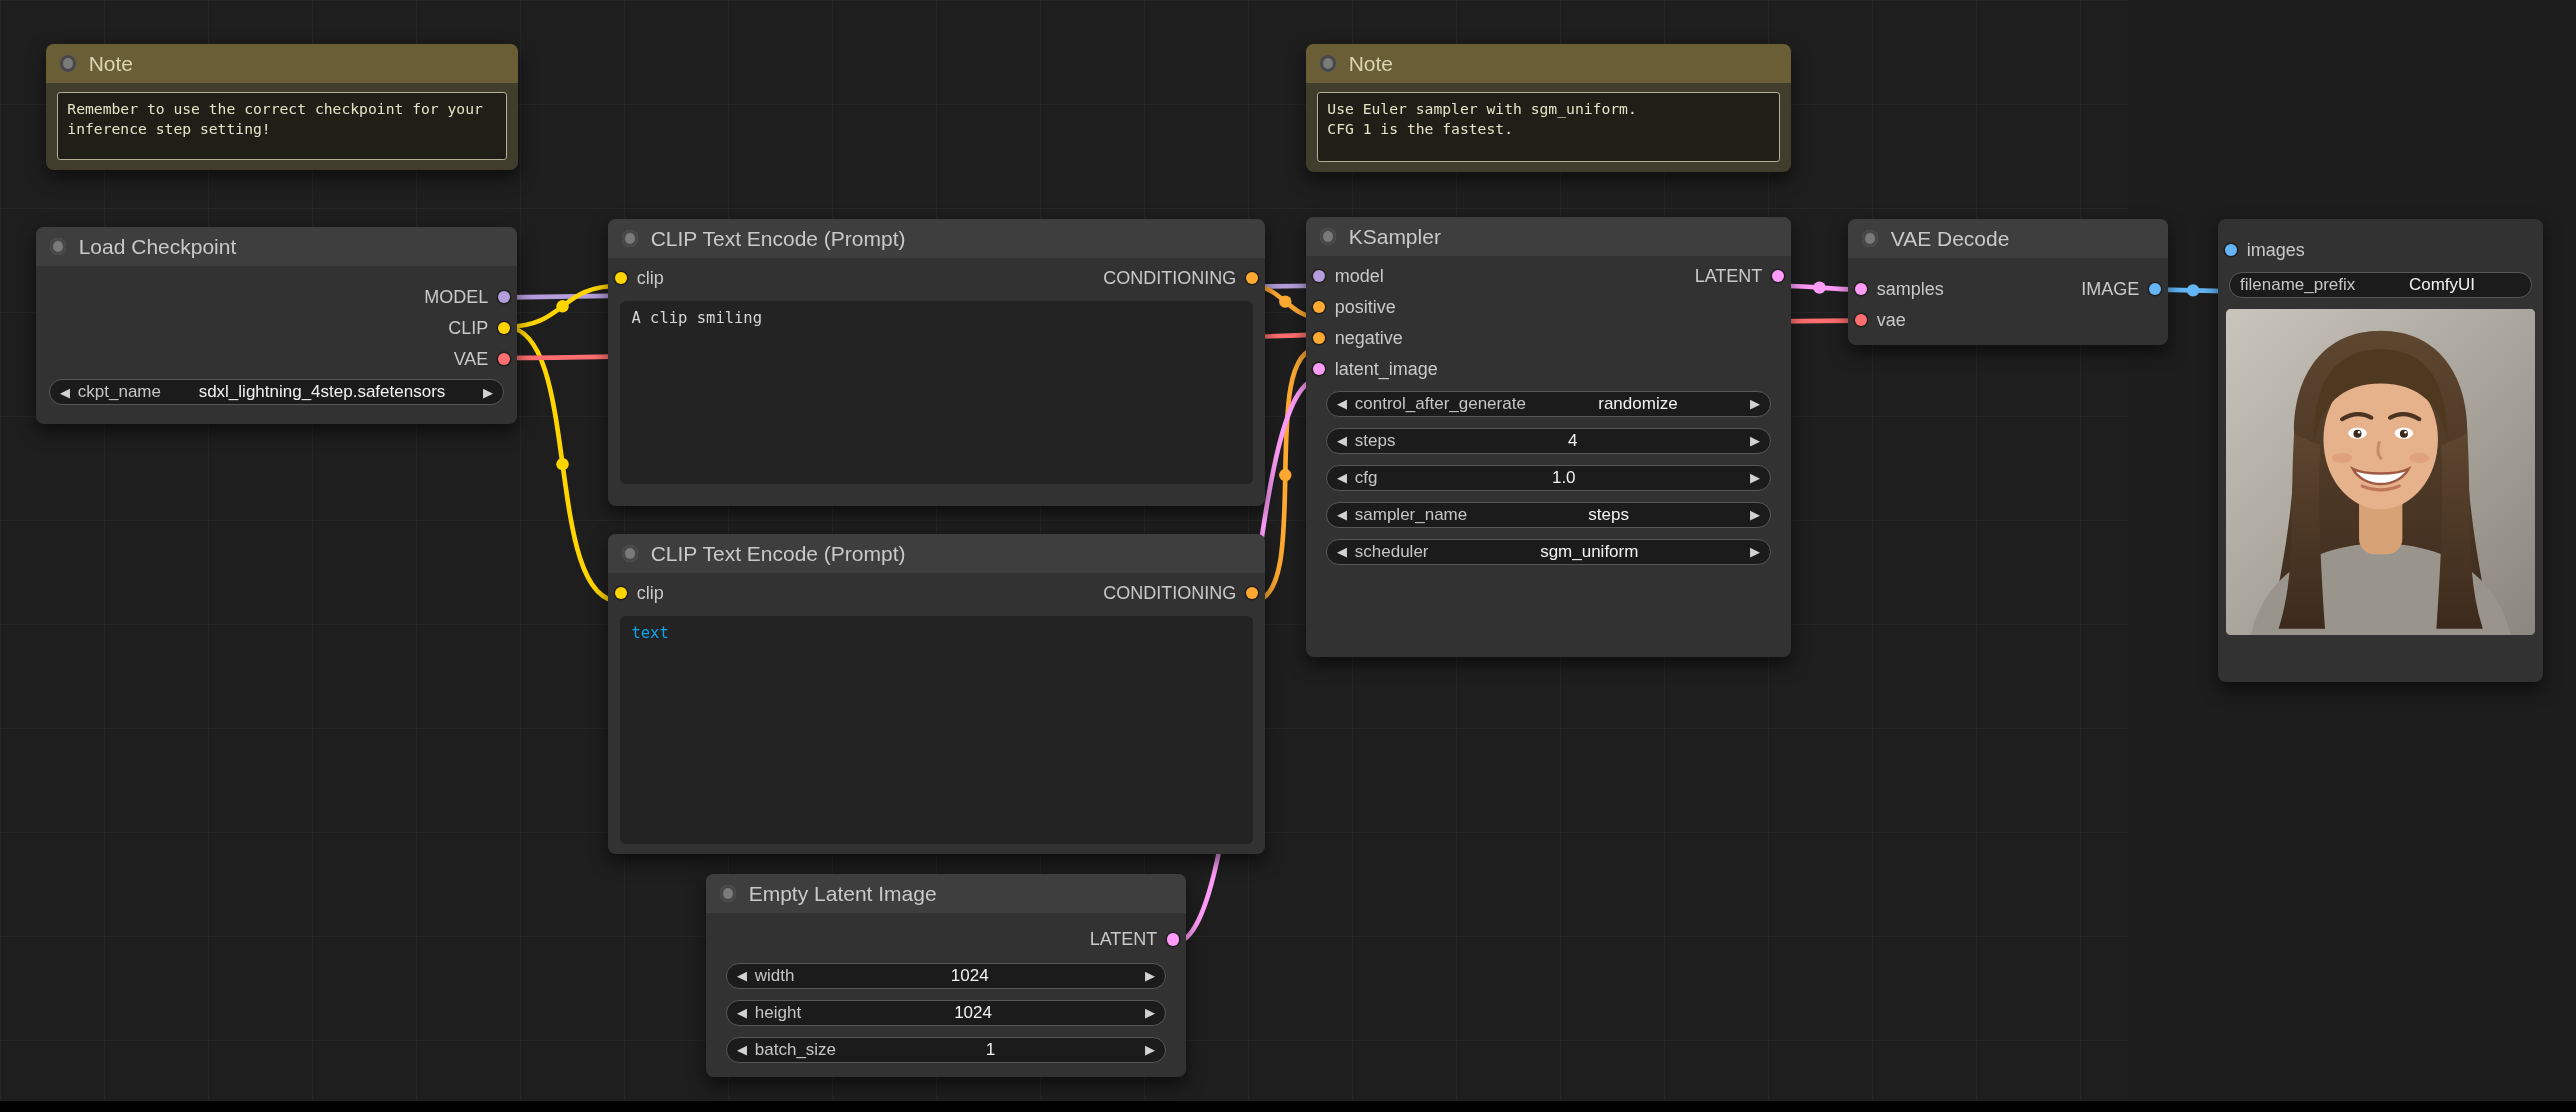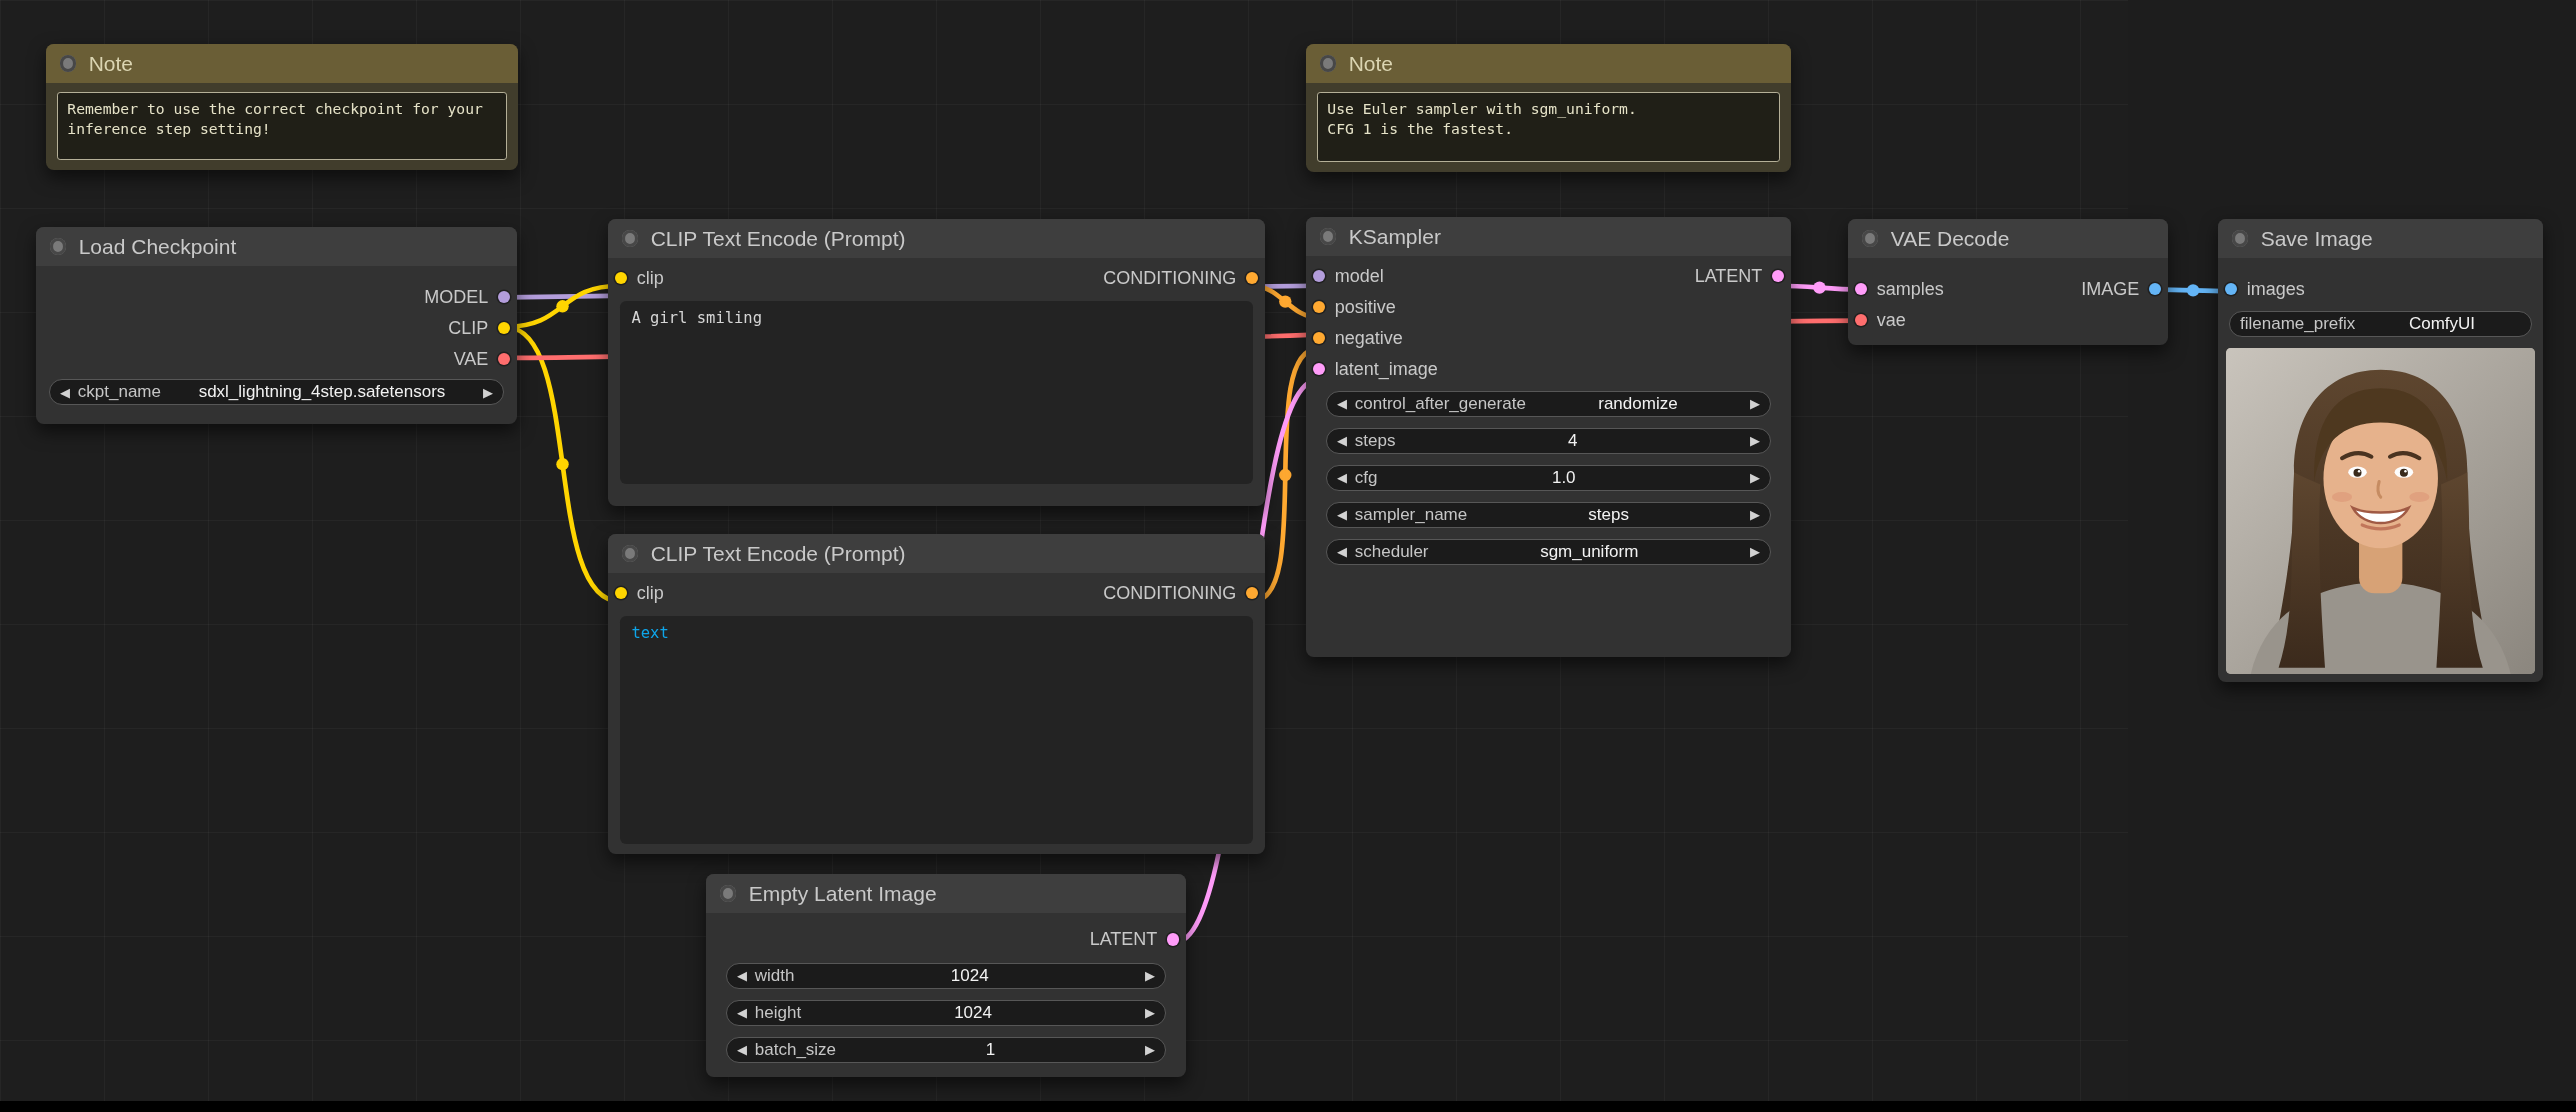--- a/index.html
+++ b/index.html
@@ -142,21 +142,21 @@
           <span>clip</span>
         </div>
       </div>
       <div class="pcol">
         <div class="port out">
           <span class="dot" style="background: rgb(255, 169, 49);"></span>
           <span>CONDITIONING</span>
         </div>
       </div>
     </div>
-    <div class="prompt-box">A girl smiling</div>
+    <div class="prompt-box">A clip smiling</div>
   </div>
 
   <div class="node" id="node-clip-neg">
     <div class="node-title">
       <span class="title-dot"></span>
       <span>CLIP Text Encode (Prompt)</span>
     </div>
     <div class="ports">
       <div class="pcol">
         <div class="port in">
@@ -258,24 +258,20 @@
       <div class="pcol">
         <div class="port out">
           <span class="dot" style="background: rgb(100, 181, 246);"></span>
           <span>IMAGE</span>
         </div>
       </div>
     </div>
   </div>
 
   <div class="node" id="node-save">
-    <div class="node-title">
-      <span class="title-dot"></span>
-      <span>Save Image</span>
-    </div>
     <div class="ports">
       <div class="pcol">
         <div class="port in">
           <span class="dot" style="background: rgb(100, 181, 246);"></span>
           <span>images</span>
         </div>
       </div>
       <div class="pcol"></div>
     </div>
     <div class="widgets" style="padding-left:11px;padding-right:11px">

